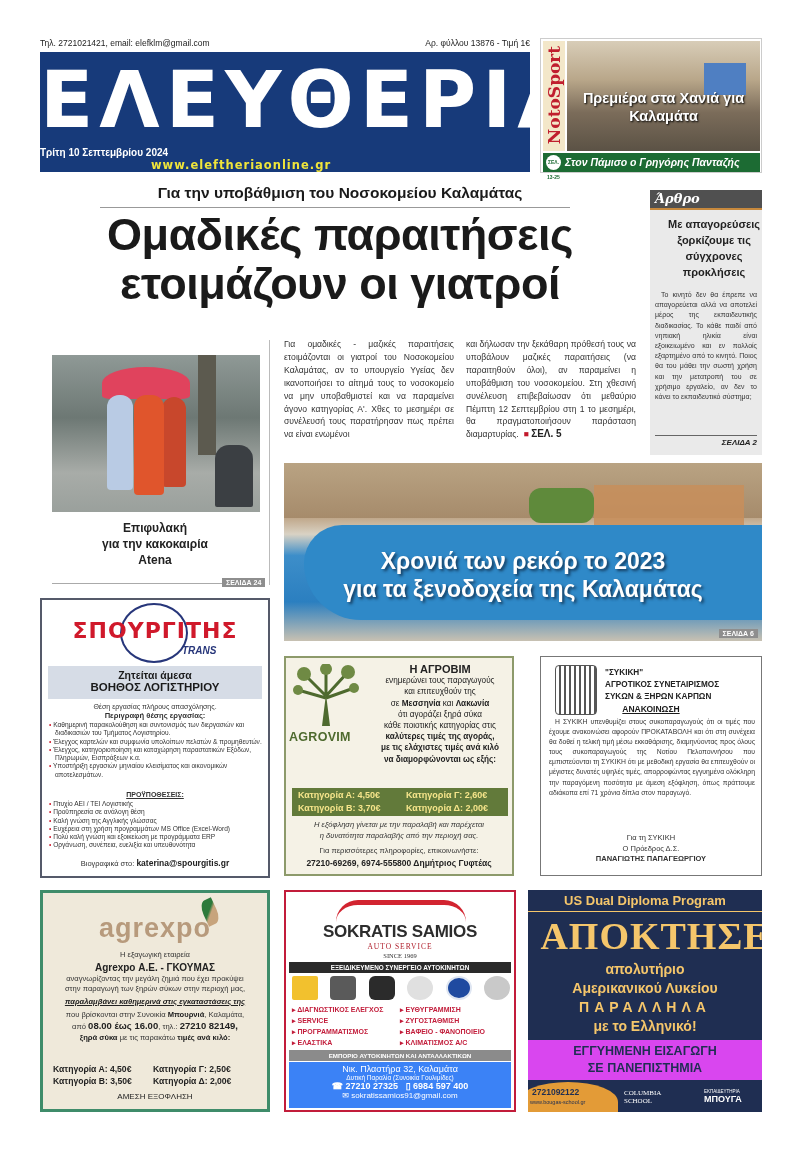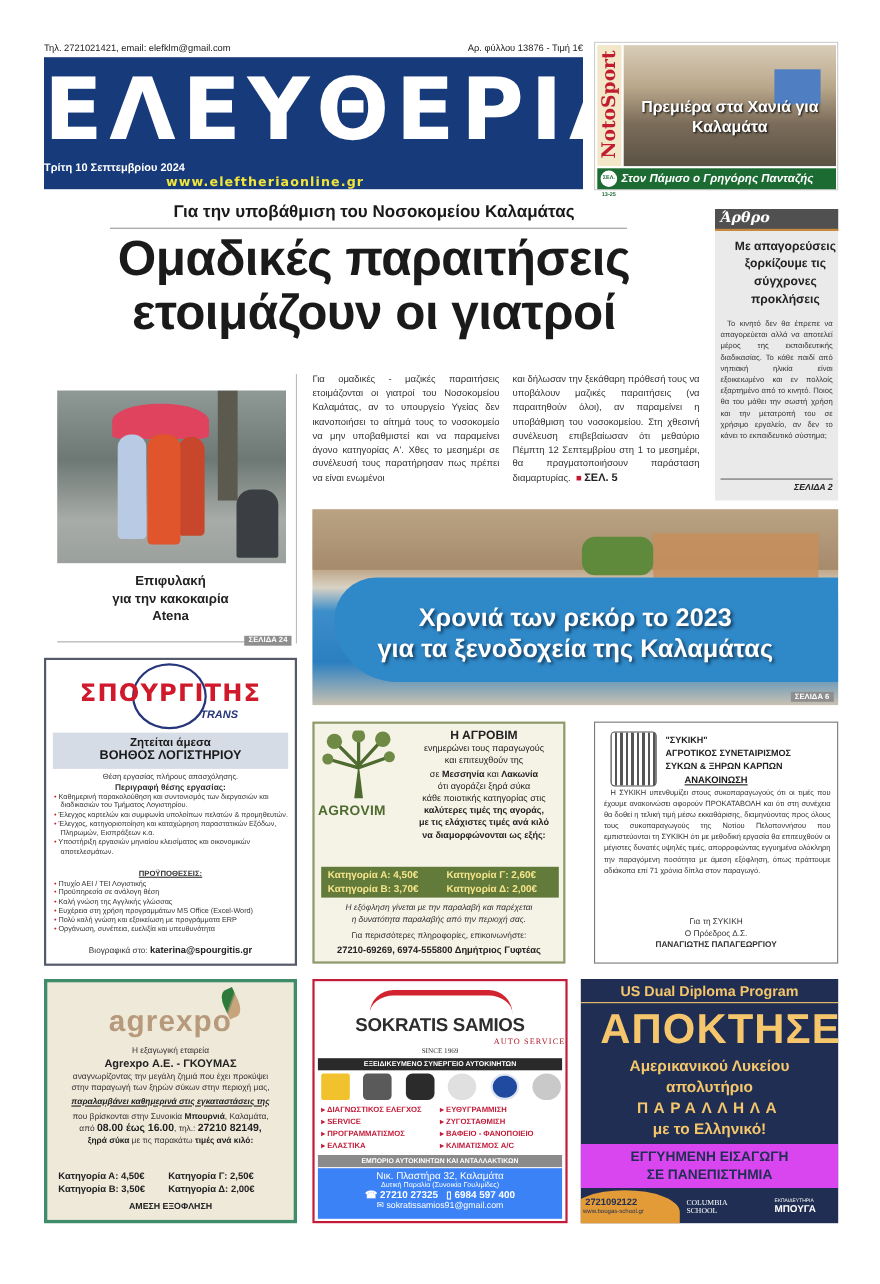--- a/index.html
+++ b/index.html
@@ -125,27 +125,27 @@
   .agx { left: 40px; top: 890px; width: 230px; height: 222px; border: 3px solid #3f8c6a; background: #efe9da; }
   .agx-leaf { position: absolute; left: 160px; top: 6px; width: 14px; height: 26px; background: linear-gradient(135deg, #2d7a3b 45%, #c7a47c 55%); border-radius: 50% 0; transform: rotate(-25deg); }
   .agx-logo { position: absolute; left: 0; top: 20px; width: 224px; text-align: center; font-size: 27px; color: #b79a7c; font-weight: bold; letter-spacing: 1px; }
   .agx-lines { position: absolute; left: 0; top: 57px; width: 224px; text-align: center; font-size: 7.6px; line-height: 10.6px; color: #333; }
   .agx-co { font-size: 10px; font-weight: bold; color: #222; line-height: 13px; }
   .agx-ul { font-weight: bold; font-style: italic; text-decoration: underline; color: #222; }
   .agx-b { font-weight: bold; color: #222; }
   .agx-big { font-size: 9.5px; font-weight: bold; color: #222; }
   .agx-prices { position: absolute; left: 10px; top: 170px; width: 204px; font-size: 8.6px; font-weight: bold; line-height: 12px; color: #222; }
   .agx-prices span { display: inline-block; width: 100px; }
-  .agx-final { position: absolute; left: 0; top: 199px; width: 224px; text-align: center; font-size: 8px; font-weight: bold; color: #222; }
+  .agx-final { position: absolute; left: 0; top: 199px; width: 224px; text-align: center; font-size: 8px; font-weight: normal; color: #222; }
 
   
   .sok { left: 284px; top: 890px; width: 232px; height: 222px; border: 2px solid #c21c3a; background: #fff; }
   .sok-car { position: absolute; left: 50px; top: 8px; width: 130px; height: 22px; border-top: 5px solid #d22430; border-radius: 60px 60px 0 0; }
   .sok-brand { position: absolute; left: 0; top: 30px; width: 228px; text-align: center; font-size: 17px; font-weight: bold; color: #2d2d2d; letter-spacing: -.3px; }
-  .sok-sub { position: absolute; left: 0; top: 50px; width: 228px; text-align: right; font-size: 7.5px; color: #b0202d; letter-spacing: 1px; font-family: "Liberation Serif", serif; }
+  .sok-sub { position: absolute; left: 0; top: 50px; width: 228px; text-align: center; font-size: 7.5px; color: #b0202d; letter-spacing: 1px; font-family: "Liberation Serif", serif; }
   .sok-since { position: absolute; left: 0; top: 60px; width: 228px; text-align: center; font-size: 6.5px; color: #333; font-family: "Liberation Serif", serif; }
   .sok-bar { position: absolute; left: 3px; top: 70px; width: 222px; height: 11px; background: #2a2a2a; color: #fff; font-size: 6.4px; font-weight: bold; text-align: center; line-height: 11px; }
   .sok-logos { position: absolute; left: 6px; top: 84px; width: 218px; height: 24px; display: flex; justify-content: space-between; }
   .sok-logo { width: 26px; height: 24px; border-radius: 50%; background: #666; }
   .sok-logo.renault { border-radius: 2px; background: #f2c12e; }
   .sok-logo.vw { background: #1f4aa0; border: 2px solid #dfe6f2; }
   .sok-logo.nissan { background: #c9c9c9; }
   .sok-logo.citroen { background: #e0e0e0; }
   .sok-logo.dacia { background: #5a5a5a; border-radius: 4px; }
   .sok-logo.peugeot { background: #2b2b2b; border-radius: 6px; }
@@ -155,21 +155,21 @@
   .sok-bar2 { position: absolute; left: 3px; top: 158px; width: 222px; height: 11px; background: #8b8b8b; color: #fff; font-size: 6.2px; font-weight: bold; text-align: center; line-height: 11px; }
   .sok-foot { position: absolute; left: 3px; top: 170px; width: 222px; height: 46px; background: #3b82f6; color: #fff; text-align: center; }
   .sok-addr { font-size: 9px; margin-top: 2px; }
   .sok-area { font-size: 6.5px; }
   .sok-phones { font-size: 9px; font-weight: bold; }
   .sok-mail { font-size: 8px; }
 
   
   .dd { left: 528px; top: 890px; width: 234px; height: 222px; background: #1f2e52; overflow: hidden; }
   .dd-top { position: absolute; left: 0; top: 0; width: 234px; height: 22px; color: #f5c66b; font-size: 13px; font-weight: bold; text-align: center; line-height: 22px; border-bottom: 1px solid #f5c66b; }
-  .dd-big { position: absolute; left: 0; top: 26px; width: 254px; text-align: center; color: #f5c66b; font-size: 38px; font-weight: bold; letter-spacing: 1px; line-height: 40px; }
+  .dd-big { position: absolute; left: 0; top: 26px; width: 254px; text-align: center; color: #f5c66b; font-size: 38px; font-weight: bold; letter-spacing: 1px; line-height: 40px; font-family: Liberation Serif, serif; }
   .dd-lines { position: absolute; left: 0; top: 70px; width: 234px; text-align: center; color: #f5c66b; font-size: 14px; font-weight: bold; line-height: 19px; }
   .dd-spaced { letter-spacing: 5px; }
   .dd-band { position: absolute; left: 0; top: 150px; width: 234px; height: 40px; background: #d946ef; text-align: center; color: #1f2e52; font-size: 12.5px; font-weight: bold; line-height: 17px; padding-top: 3px; }
   .dd-foot { position: absolute; left: 0; top: 192px; width: 234px; height: 30px; }
   .dd-orange { position: absolute; left: -10px; top: 0; width: 100px; height: 40px; border-radius: 50% 50% 0 0; background: #e39b37; }
   .dd-phone { position: absolute; left: 4px; top: 5px; color: #1f2e52; font-size: 8.5px; font-weight: bold; }
   .dd-web { position: absolute; left: 2px; top: 17px; color: #1f2e52; font-size: 5.5px; }
   .dd-columbia { position: absolute; left: 96px; top: 7px; color: #fff; font-family: "Liberation Serif", serif; font-size: 7px; line-height: 8px; }
   .dd-mpouga { position: absolute; left: 176px; top: 7px; color: #fff; font-size: 9px; font-weight: bold; }
   .dd-mpouga-sm { font-size: 4.5px; display: block; font-weight: normal; }
@@ -398,22 +398,22 @@
       <span>✉</span>
       <span>sokratissamios91@gmail.com</span>
     </div>
   </div>
 </div>
 
 <div class="abs dd">
   <div class="dd-top">US Dual Diploma Program</div>
   <div class="dd-big">ΑΠΟΚΤΗΣΕ</div>
   <div class="dd-lines">
+    <div>απολυτήριο</div>
     <div>Αμερικανικού Λυκείου</div>
-    <div>απολυτήριο</div>
     <div class="dd-spaced">ΠΑΡΑΛΛΗΛΑ</div>
     <div>με το Ελληνικό!</div>
   </div>
   <div class="dd-band">
     <div>ΕΓΓΥΗΜΕΝΗ ΕΙΣΑΓΩΓΗ</div>
     <div>ΣΕ ΠΑΝΕΠΙΣΤΗΜΙΑ</div>
   </div>
   <div class="dd-foot">
     <div class="dd-orange"></div>
     <div class="dd-phone">2721092122</div>

